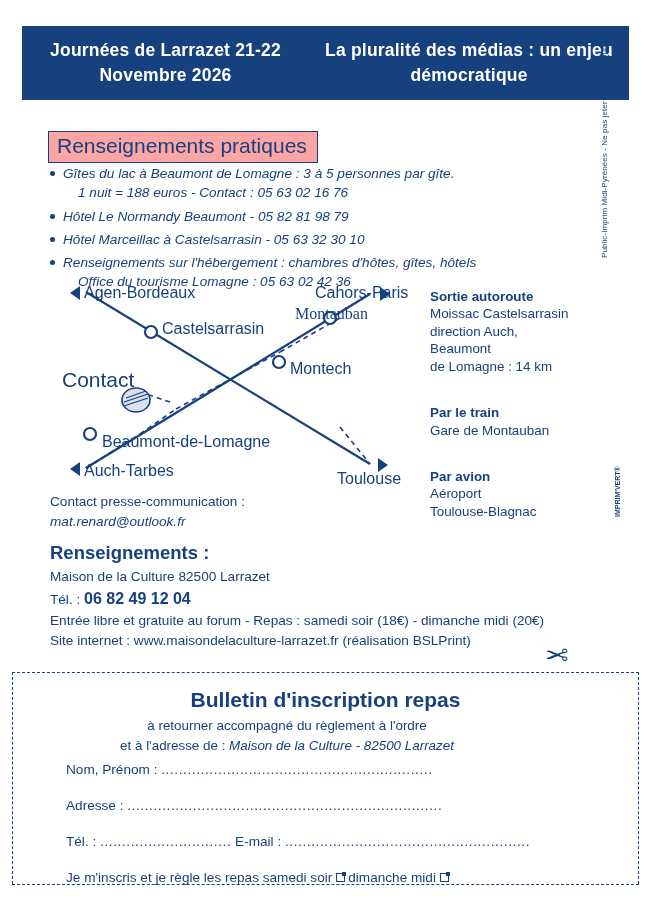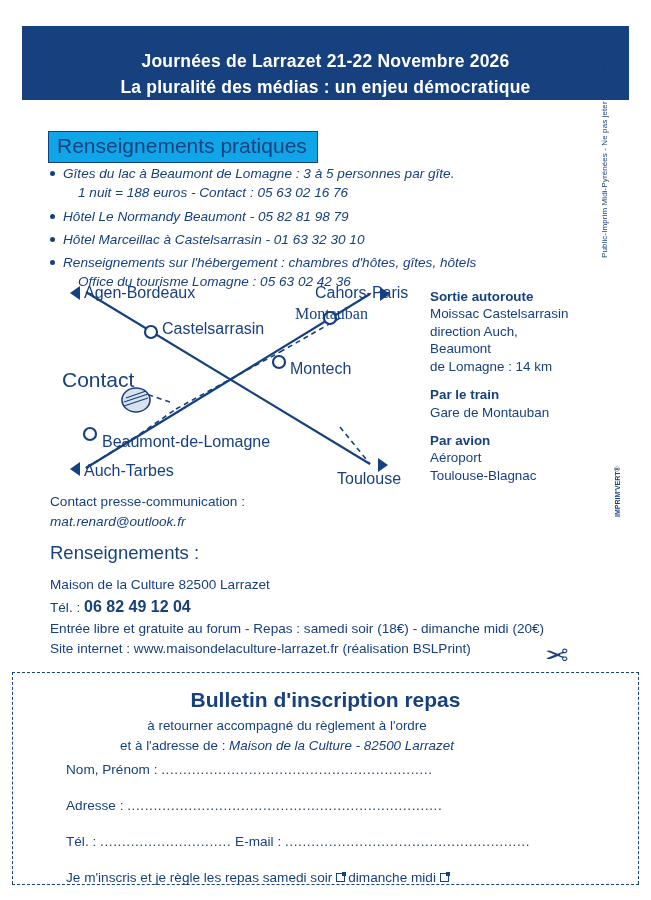--- a/index.html
+++ b/index.html
@@ -15,41 +15,41 @@
   }
 
   
   .header {
     position: absolute;
     left: 22px; top: 26px;
     width: 607px; height: 74px;
     background: #17407e;
     color: #ffffff;
     display: flex;
-    flex-direction: column;
+    flex-direction: row;
     align-items: center;
     justify-content: flex-end;
   }
   .header .line {
     font-size: 17.5px;
     font-weight: bold;
     letter-spacing: 0.2px;
     line-height: 1.45;
     text-align: center;
   }
 
   
   .sect-title {
     position: absolute;
     left: 48px; top: 131px;
     border: 1.6px solid #17407e;
     padding: 2px 10px 4px 8px;
     font-size: 21px;
     color: #17407e;
-    background: #0ea5e9;
+    background: #fca5a5;
   }
 
   
   .info-list {
     position: absolute;
     left: 48px; top: 164px;
     width: 560px;
     font-size: 13.6px;
     line-height: 1.42;
     color: #17407e;
@@ -90,21 +90,21 @@
 
   
   .road-info {
     position: absolute;
     left: 430px; top: 288px;
     width: 180px;
     font-size: 13.4px;
     line-height: 1.3;
     color: #17407e;
   }
-  .road-info .h { font-weight: bold; margin-top: 11px; }
+  .road-info .h { font-weight: bold; margin-top: 29px; }
   .road-info .h:first-child { margin-top: 0; }
 
   
   .side-text {
     position: absolute;
     left: 600px; top: 258px;
     width: 300px;
     font-size: 8px;
     color: #17407e;
     transform: rotate(-90deg);
@@ -128,23 +128,23 @@
     position: absolute;
     left: 50px; top: 492px;
     width: 560px;
     font-size: 13.6px;
     line-height: 1.5;
     color: #17407e;
   }
   .contact .italic { font-style: italic; }
   .contact .h2 {
     font-size: 18.5px;
-    font-weight: normal;
+    font-weight: bold;
     margin-top: 6px;
-    margin-bottom: 8px;
+    margin-bottom: 0;
   }
   .contact .phone { font-size: 16px; font-weight: bold; }
 
   
   .cut-line {
     position: absolute;
     left: 12px; top: 672px;
     width: 627px;
     border-top: 1.5px dashed #17407e;
   }
@@ -235,21 +235,21 @@
 
 <div class="info-list">
   <div class="item">
     <span>Gîtes du lac à Beaumont de Lomagne : 3 à 5 personnes par gîte.</span>
     <span class="sub">1 nuit = 188 euros - Contact : 05 63 02 16 76</span>
   </div>
   <div class="item">
     <span>Hôtel Le Normandy Beaumont - 05 82 81 98 79</span>
   </div>
   <div class="item">
-    <span>Hôtel Marceillac à Castelsarrasin - 01 63 32 30 10</span>
+    <span>Hôtel Marceillac à Castelsarrasin - 05 63 32 30 10</span>
   </div>
   <div class="item">
     <span>Renseignements sur l'hébergement : chambres d'hôtes, gîtes, hôtels</span>
     <span class="sub">Office du tourisme Lomagne : 05 63 02 42 36</span>
   </div>
 </div>
 
 <div class="map">
   <svg width="400" height="215" viewBox="0 0 400 215">
 

